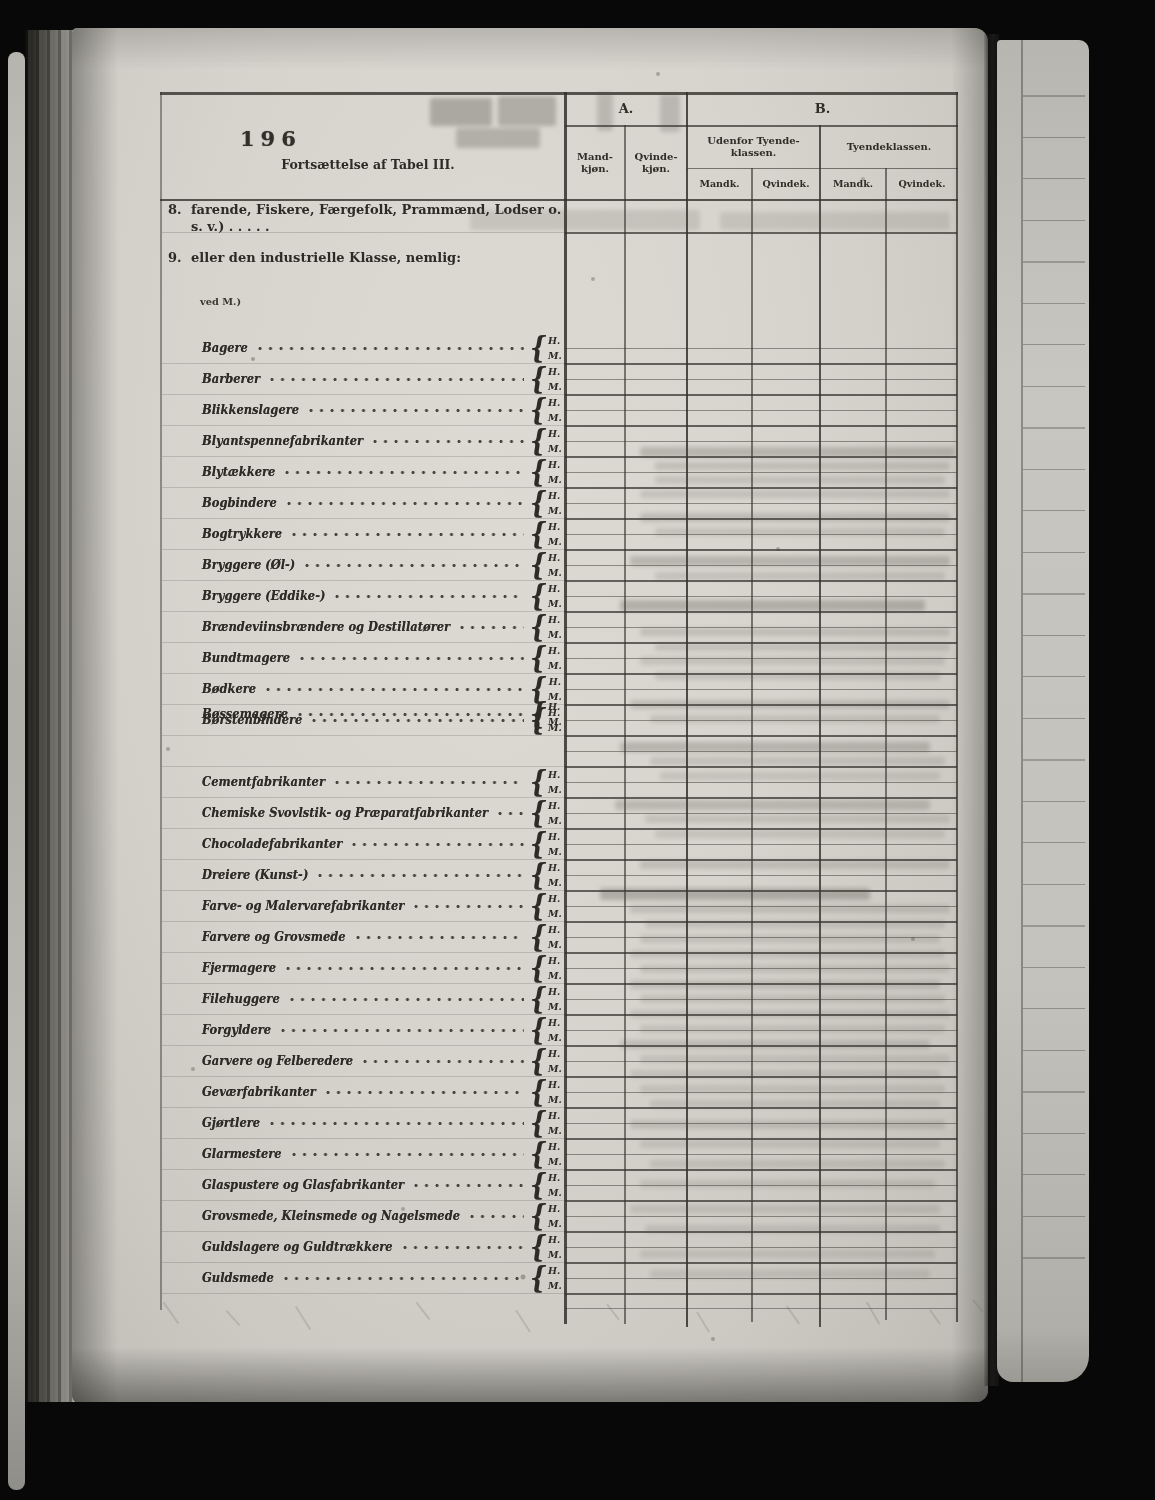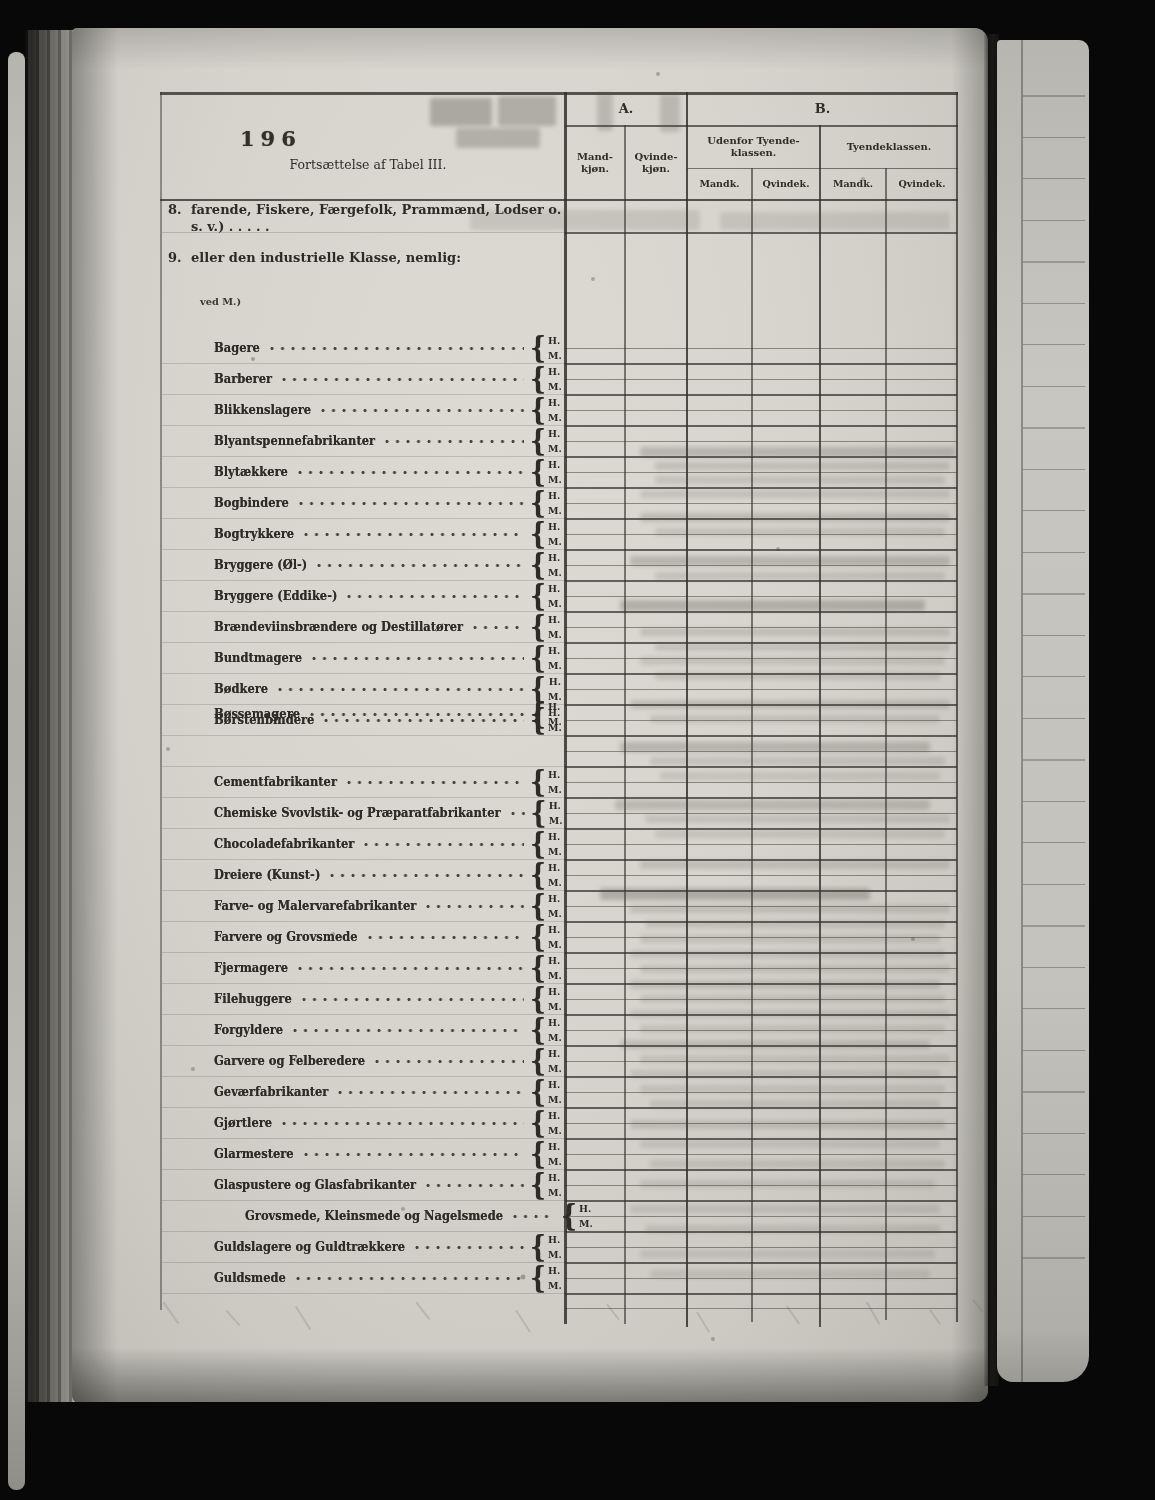--- a/index.html
+++ b/index.html
@@ -25,35 +25,35 @@
   .strip-right{position:absolute;left:997px;top:40px;width:92px;height:1342px;overflow:hidden;
       border-radius:4px 10px 26px 16px;
       background:linear-gradient(180deg,#b7b6b0,#c7c6c0 25%,#c3c2bc 70%,#b0afa9 96%,#9a9993);}
   .strip-right .vr{position:absolute;left:24px;top:0;width:2px;height:100%;background:rgba(70,67,61,.45);}
   .striplinesbox{position:absolute;inset:0;}
   .sline{position:absolute;left:26px;width:62px;height:1px;background:rgba(60,58,52,.38);}
   
   .pageno{position:absolute;left:168px;top:98px;font-size:21px;font-weight:bold;letter-spacing:6px;
       color:#33302a;text-shadow:0 0 1px rgba(40,38,33,.6);}
   .ptitle{position:absolute;left:146px;top:129px;width:300px;text-align:center;font-size:12.5px;
-      font-weight:normal;transform:scaleY(1.05);}
+      font-weight:bold;transform:scaleY(1.05);}
   .item{position:absolute;font-weight:bold;font-size:13px;line-height:16.5px;}
   .item .inum{position:absolute;left:0;top:0;}
   .item .lines{margin-left:23px;width:382px;}
   .note{position:absolute;left:128px;top:268px;width:384px;font-size:9.8px;line-height:12px;
       font-weight:bold;color:#3a372f;}
   
   .tbl{position:absolute;left:88px;top:64px;width:798px;height:1250px;}
   .hc{position:absolute;display:flex;flex-direction:column;align-items:center;justify-content:center;
       text-align:center;font-weight:bold;color:#302d27;font-size:10px;line-height:11.5px;}
   .hgroup{font-size:13px;}
   .hsub{font-size:9.5px;}
   .hl,.vl{position:absolute;background:#34312c;}
   .occ-row{position:absolute;left:0;width:404px;height:31px;display:flex;align-items:center;
-      padding-left:54px;box-sizing:border-box;}
+      padding-left:42px;box-sizing:border-box;font-style:italic;}
   .occ-label{font-size:11.5px;font-weight:bold;white-space:nowrap;transform:scaleY(1.06);
       text-shadow:0 0 .5px rgba(40,38,33,.7);}
   .leader{flex:1 1 auto;height:5px;margin:2px 6px 0 10px;min-width:14px;
       background-image:radial-gradient(circle at 2px 2.5px,rgba(45,42,36,.85) 1.15px,rgba(45,42,36,0) 1.9px);
       background-size:10.5px 5px;background-repeat:repeat-x;}
   .brace-wrap{width:34px;display:flex;align-items:center;flex:0 0 auto;height:31px;}
   .brace{font-size:25px;line-height:1;transform:scaleY(1.18);margin-right:2px;font-weight:bold;color:#2e2b26;}
   .hm{display:flex;flex-direction:column;justify-content:space-between;height:28px;font-size:9.5px;
       font-weight:bold;line-height:13px;}
   
@@ -534,21 +534,21 @@
             <span class="occ-label">Glaspustere og Glasfabrikanter</span>
             <div class="leader"></div>
             <div class="brace-wrap">
               <span class="brace">{</span>
               <div class="hm">
                 <span>H.</span>
                 <span>M.</span>
               </div>
             </div>
           </div>
-          <div class="occ-row" style="top: 1108px; margin-left: 31px;">
+          <div class="occ-row" style="top: 1108px;">
             <span class="occ-label">Grovsmede, Kleinsmede og Nagelsmede</span>
             <div class="leader"></div>
             <div class="brace-wrap">
               <span class="brace">{</span>
               <div class="hm">
                 <span>H.</span>
                 <span>M.</span>
               </div>
             </div>
           </div>

